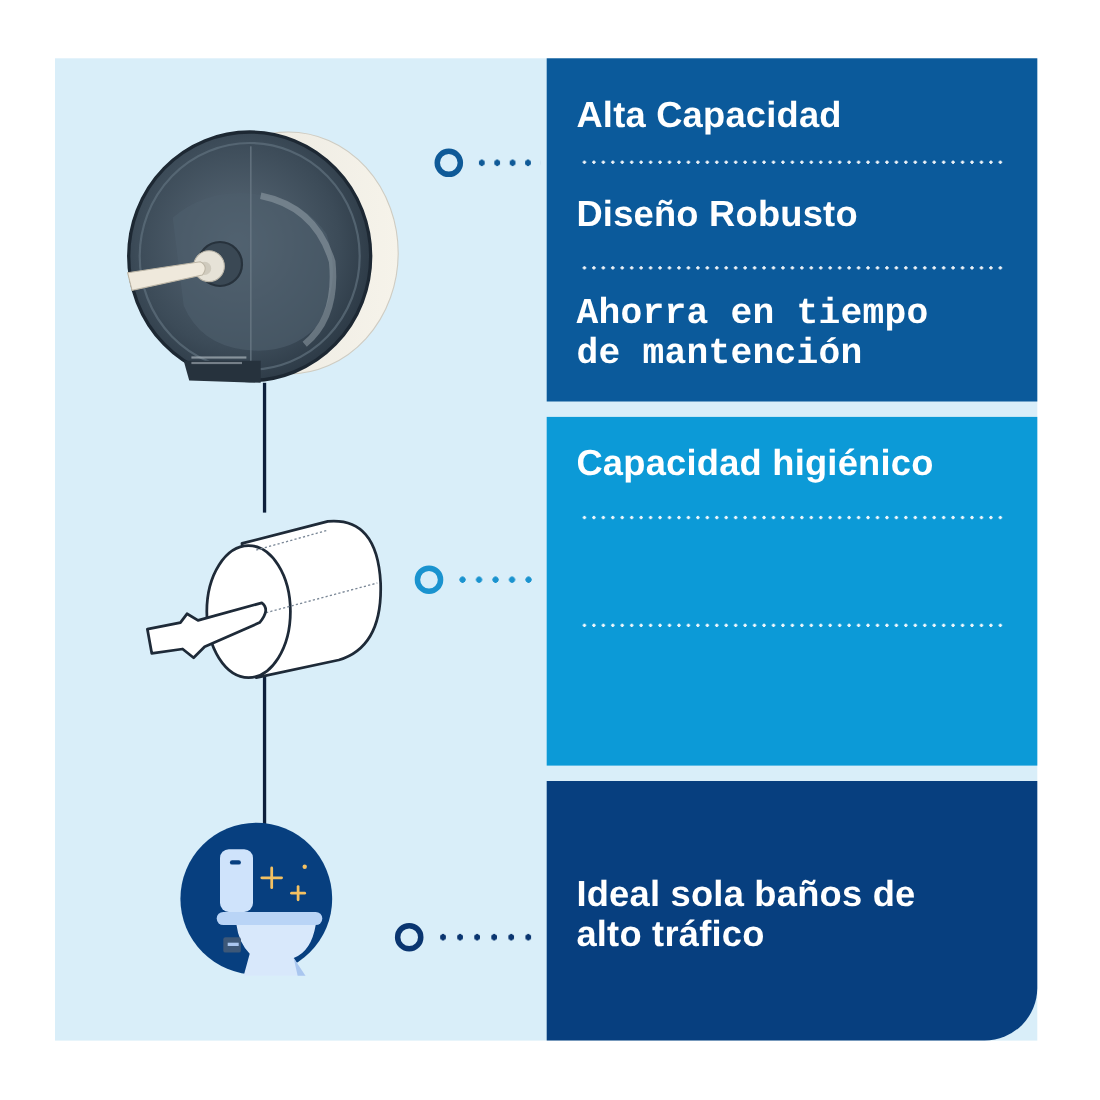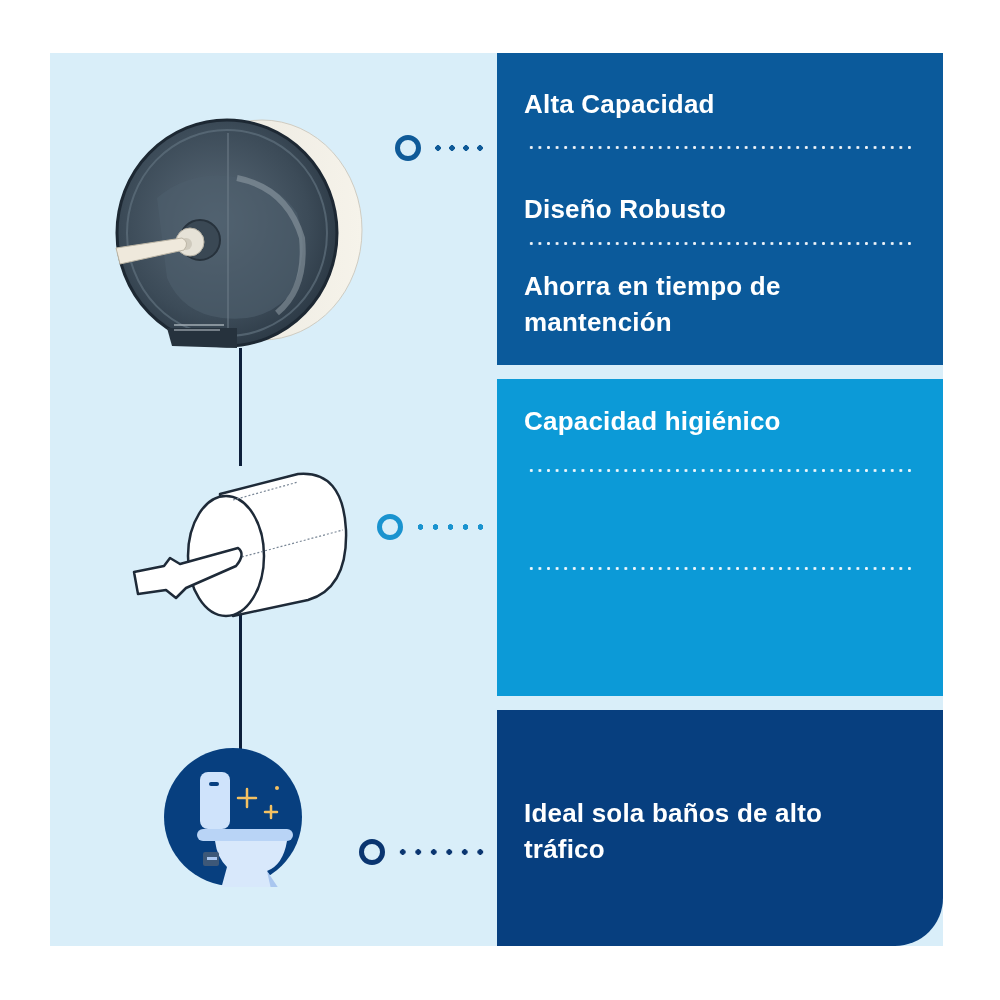--- a/index.html
+++ b/index.html
@@ -14,21 +14,21 @@
   .panel {
     position: absolute; left: 497px; width: 446px; color: #ffffff;
     padding-left: 27px; padding-right: 28px;
   }
   .panel.p1 { top: 53px; height: 312px; background: #0b5a9b; }
   .panel.p2 { top: 379px; height: 317px; background: #0c9ad7; }
   .panel.p3 { top: 710px; height: 236px; background: #073f7f; border-bottom-right-radius: 48px; }
 
   .item {
     position: absolute; left: 27px; right: 28px;
-    font-weight: bold; font-size: 26px; line-height: 36px; letter-spacing: 0.2px;
+    font-weight: bold; font-size: 33px; line-height: 36px; letter-spacing: 0.2px;
     color: #ffffff;
   }
   .sep {
     position: absolute; left: 30px; right: 30px; height: 3px;
     background-image: radial-gradient(circle, rgba(255,255,255,0.92) 1.3px, transparent 1.6px);
     background-size: 8.6px 3px; background-repeat: repeat-x;
   }
 
   .vline { position: absolute; left: 239px; width: 3px; background: #0d1f3b; }
 
@@ -136,23 +136,23 @@
 </div>
 
 <div class="conn" style="left:357px;top:837px;width:140px;height:30px;">
   <div class="ring" style="left:2px;top:2px;width:26px;height:26px;border:5.5px solid #0a3570;"></div>
   <div class="dots" style="left:38px;top:12px;width:96px;background-image:radial-gradient(circle,#0a3570 2.6px,transparent 3px);background-size:15.5px 6px;"></div>
 </div>
 
 <div class="panel p1">
   <div class="item" style="top:33px;">Alta Capacidad</div>
   <div class="sep" style="top:93px;"></div>
-  <div class="item" style="top:138px;">Diseño Robusto</div>
+  <div class="item" style="top:123px;">Diseño Robusto</div>
   <div class="sep" style="top:189px;"></div>
-  <div class="item" style="top:215px;width:380px;">Ahorra en tiempo de mantención</div>
+  <div class="item" style="top:215px;width:380px;font-family:Liberation Mono, monospace;">Ahorra en tiempo de mantención</div>
 </div>
 
 <div class="panel p2">
   <div class="item" style="top:24px;">Capacidad higiénico</div>
   <div class="sep" style="top:90px;"></div>
   <div class="sep" style="top:188px;"></div>
 </div>
 
 <div class="panel p3">
   <div class="item" style="top:85px;width:375px;">Ideal sola baños de alto tráfico</div>

